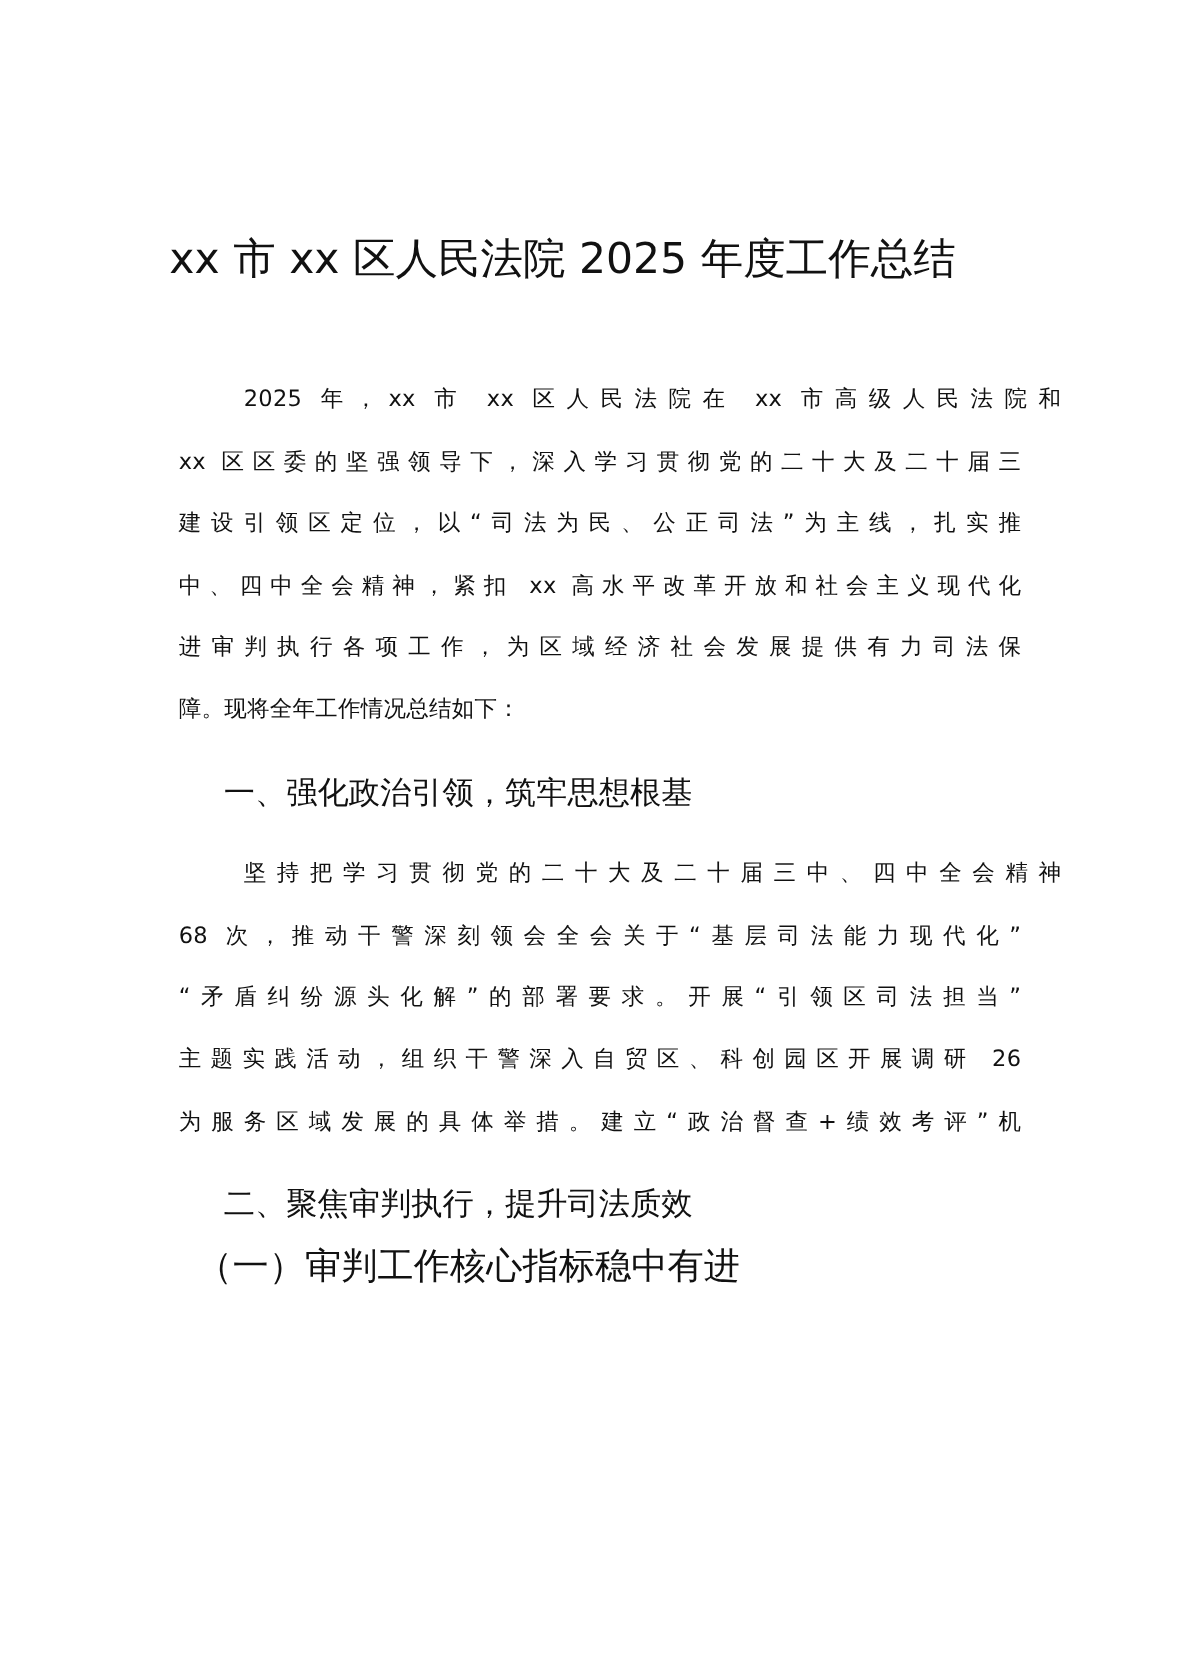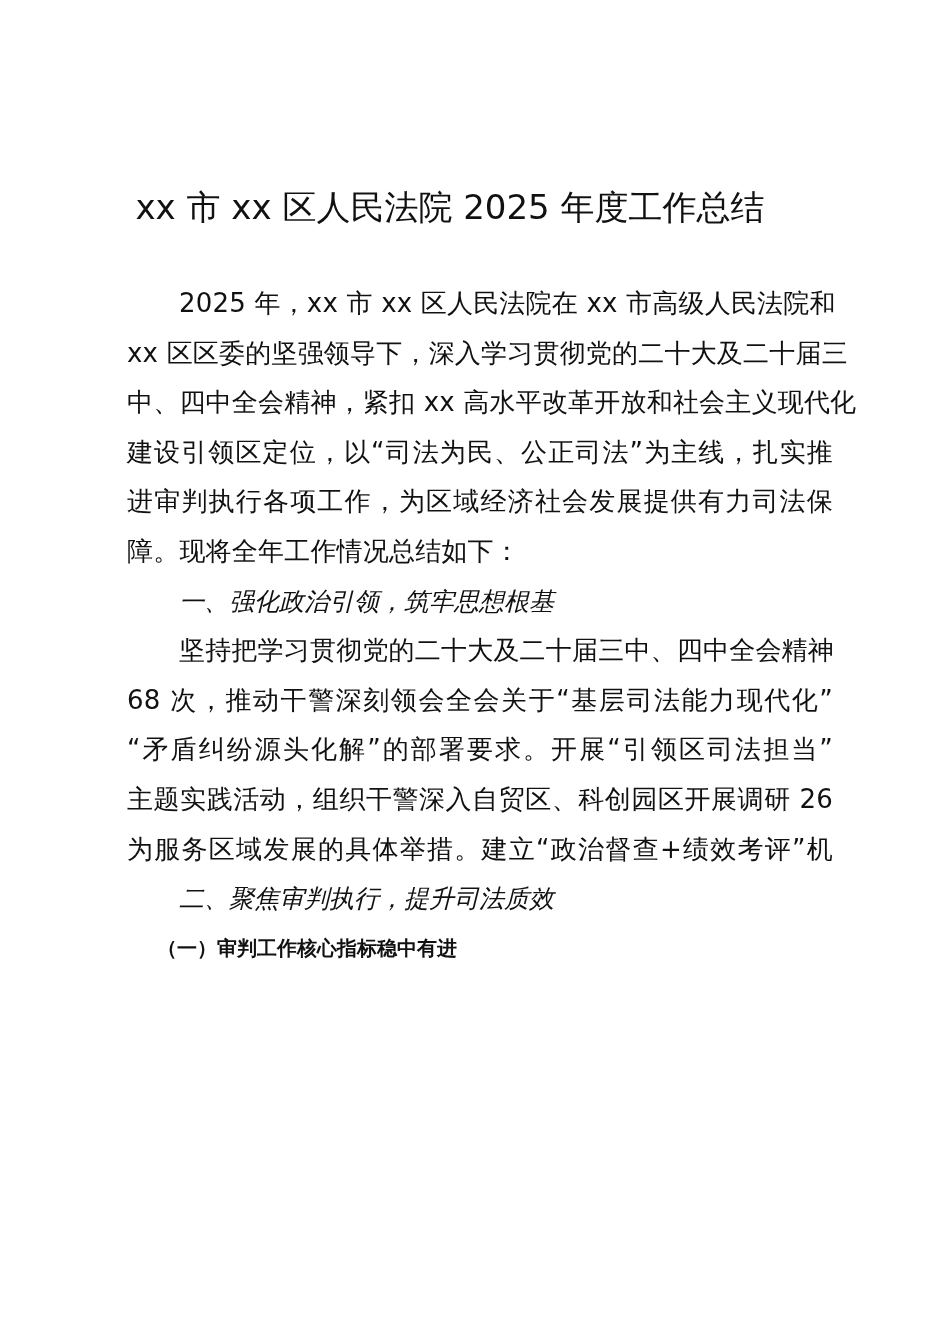--- a/index.html
+++ b/index.html
@@ -9,41 +9,41 @@
       color: #111111;
     }
     .page { position: absolute; left: 127px; top: 0; width: 706px; }
     .title {
       position: absolute; left: -127px; width: 900px; top: 182px;
       text-align: center; font-size: 34px; line-height: 50px; font-weight: normal;
       letter-spacing: 0px; margin: 0;
     }
     .body-text { position: absolute; top: 279px; left: 0; width: 706px; }
     .para {
-      margin: 0; font-size: 26px; line-height: 49.6px;
+      margin: 16px; font-size: 18px; line-height: 49.6px;
       text-align: justify; text-justify: inter-character;
       letter-spacing: 0.2px;
     }
     .para .line { display: block; white-space: nowrap; text-align-last: justify; }
     .para .line.last { text-align-last: left; }
-    .heading1 { margin: 0; font-size: 25px; line-height: 49.6px; padding-left: 52px; font-style: italic; }
-    .heading2 { margin: 0; font-size: 20px; line-height: 49.6px; padding-left: 30px; font-weight: bold; }
+    .heading1 { margin: 0; font-size: 25px; line-height: 49.6px; padding-left: 52px; }
+    .heading2 { margin: 0; font-size: 29px; line-height: 49.6px; padding-left: 30px; font-weight: normal; }
   </style>
 </head>
 <body>
 
 <div class="page">
   <h1 class="title">xx 市 xx 区人民法院 2025 年度工作总结</h1>
 
   <div class="body-text">
     <p class="para">
       <span class="line" style="padding-left:52px;width:654px;">2025 年，xx 市 xx 区人民法院在 xx 市高级人民法院和</span>
       <span class="line">xx 区区委的坚强领导下，深入学习贯彻党的二十大及二十届三</span>
+      <span class="line">建设引领区定位，以“司法为民、公正司法”为主线，扎实推</span>
       <span class="line">中、四中全会精神，紧扣 xx 高水平改革开放和社会主义现代化</span>
-      <span class="line">建设引领区定位，以“司法为民、公正司法”为主线，扎实推</span>
       <span class="line">进审判执行各项工作，为区域经济社会发展提供有力司法保</span>
       <span class="line last">障。现将全年工作情况总结如下：</span>
     </p>
 
     <p class="heading1">一、强化政治引领，筑牢思想根基</p>
 
     <p class="para">
       <span class="line" style="padding-left:52px;width:654px;">坚持把学习贯彻党的二十大及二十届三中、四中全会精神</span>
       <span class="line">68 次，推动干警深刻领会全会关于“基层司法能力现代化”</span>
       <span class="line">“矛盾纠纷源头化解”的部署要求。开展“引领区司法担当”</span>

